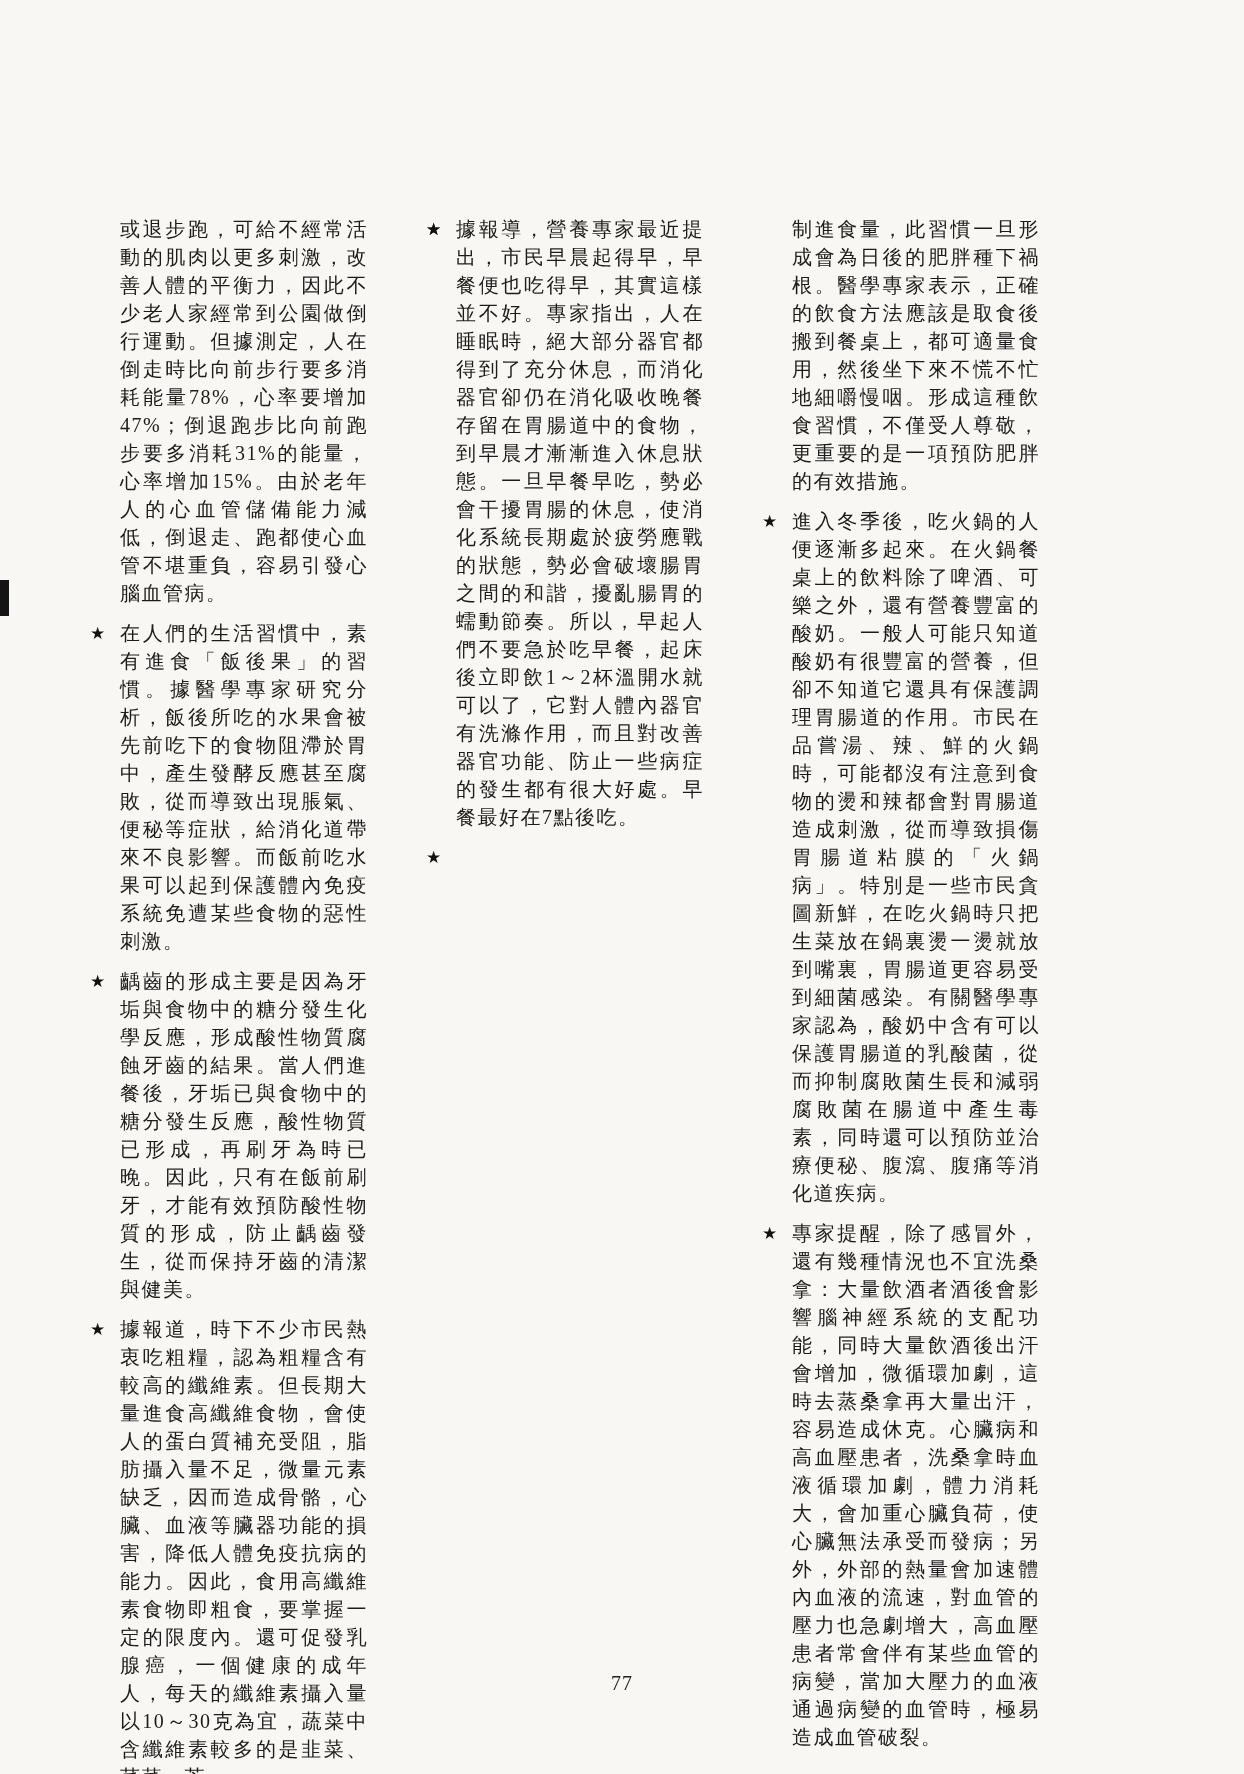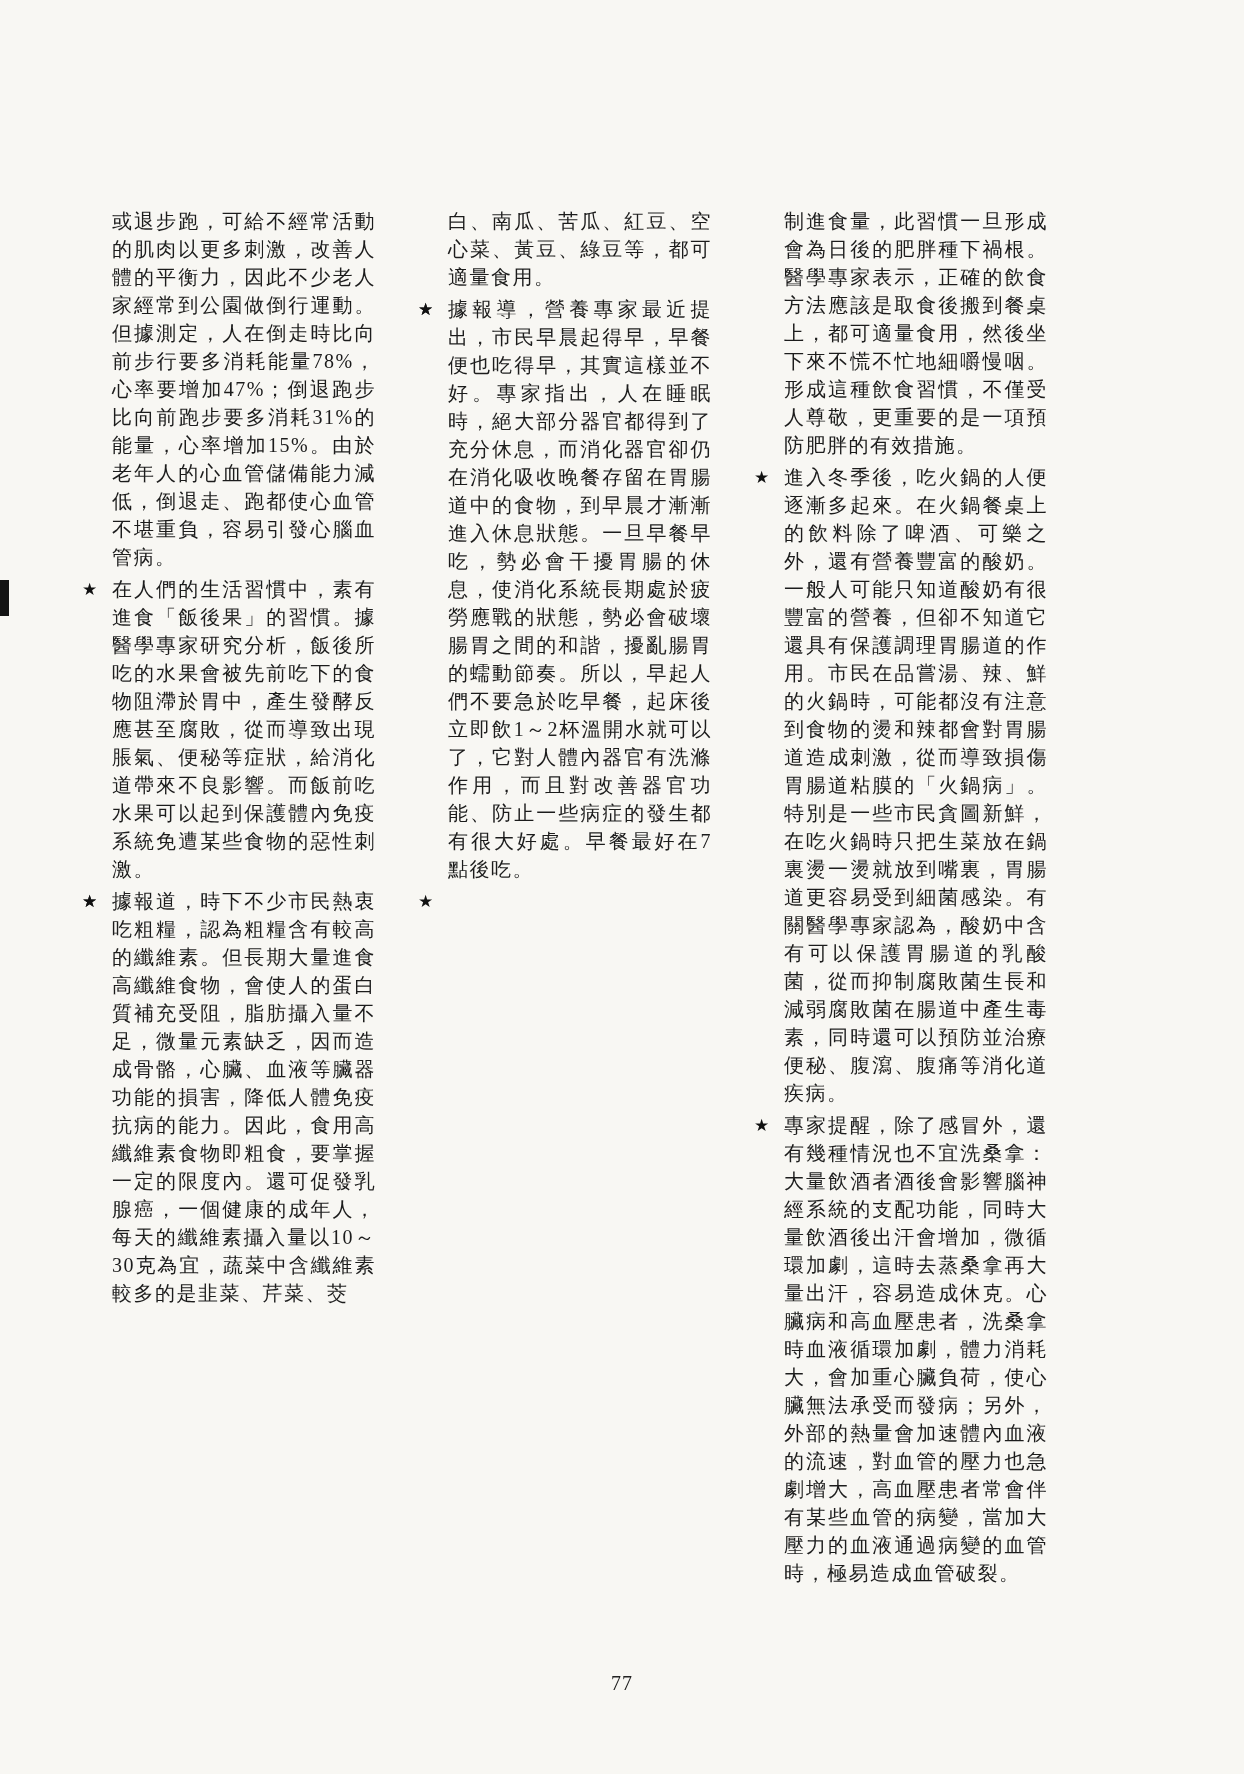--- a/index.html
+++ b/index.html
@@ -18,21 +18,21 @@
     top: 203px;
     display: flex;
     gap: 34px;
   }
   .col {
     width: 302px;
     flex: 0 0 302px;
   }
   .para {
     position: relative;
-    margin: 4px;
+    margin: 12px;
     padding-left: 30px;
     font-size: 20px;
     line-height: 28px;
     letter-spacing: 1.5px;
     text-align: justify;
     text-justify: inter-character;
     color: #1c1c1c;
   }
   .para .star {
     position: absolute;
@@ -73,32 +73,29 @@
     <span class="ptext">或退步跑，可給不經常活動的肌肉以更多刺激，改善人體的平衡力，因此不少老人家經常到公園做倒行運動。但據測定，人在倒走時比向前步行要多消耗能量78%，心率要增加47%；倒退跑步比向前跑步要多消耗31%的能量，心率增加15%。由於老年人的心血管儲備能力減低，倒退走、跑都使心血管不堪重負，容易引發心腦血管病。</span>
   </p>
 
   <p class="para">
     <span class="star">★</span>
     <span class="ptext">在人們的生活習慣中，素有進食「飯後果」的習慣。據醫學專家研究分析，飯後所吃的水果會被先前吃下的食物阻滯於胃中，產生發酵反應甚至腐敗，從而導致出現脹氣、便秘等症狀，給消化道帶來不良影響。而飯前吃水果可以起到保護體內免疫系統免遭某些食物的惡性刺激。</span>
   </p>
 
   <p class="para">
     <span class="star">★</span>
+    <span class="ptext">齲齒的形成主要是因為牙垢與食物中的糖分發生化學反應，形成酸性物質腐蝕牙齒的結果。當人們進餐後，牙垢已與食物中的糖分發生反應，酸性物質已形成，再刷牙為時已晚。因此，只有在飯前刷牙，才能有效預防酸性物質的形成，防止齲齒發生，從而保持牙齒的清潔與健美。</span>
   </p>
 
   <p class="para">
     <span class="star">★</span>
     <span class="ptext">據報道，時下不少市民熱衷吃粗糧，認為粗糧含有較高的纖維素。但長期大量進食高纖維食物，會使人的蛋白質補充受阻，脂肪攝入量不足，微量元素缺乏，因而造成骨骼，心臟、血液等臟器功能的損害，降低人體免疫抗病的能力。因此，食用高纖維素食物即粗食，要掌握一定的限度內。還可促發乳腺癌，一個健康的成年人，每天的纖維素攝入量以10～30克為宜，蔬菜中含纖維素較多的是韭菜、芹菜、茭</span>
   </p>
 </div>
     <div class="col">
-  <p class="para">
-    
-    <span class="ptext">白、南瓜、苦瓜、紅豆、空心菜、黃豆、綠豆等，都可適量食用。</span>
-  </p>
 
   <p class="para">
     <span class="star">★</span>
   </p>
 
   <p class="para">
     <span class="star">★</span>
     <span class="ptext">據報導，營養專家最近提出，市民早晨起得早，早餐便也吃得早，其實這樣並不好。專家指出，人在睡眠時，絕大部分器官都得到了充分休息，而消化器官卻仍在消化吸收晚餐存留在胃腸道中的食物，到早晨才漸漸進入休息狀態。一旦早餐早吃，勢必會干擾胃腸的休息，使消化系統長期處於疲勞應戰的狀態，勢必會破壞腸胃之間的和諧，擾亂腸胃的蠕動節奏。所以，早起人們不要急於吃早餐，起床後立即飲1～2杯溫開水就可以了，它對人體內器官有洗滌作用，而且對改善器官功能、防止一些病症的發生都有很大好處。早餐最好在7點後吃。</span>
   </p>
 

